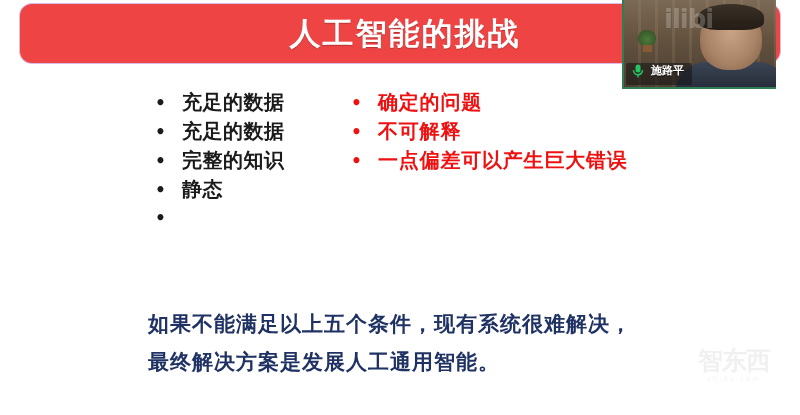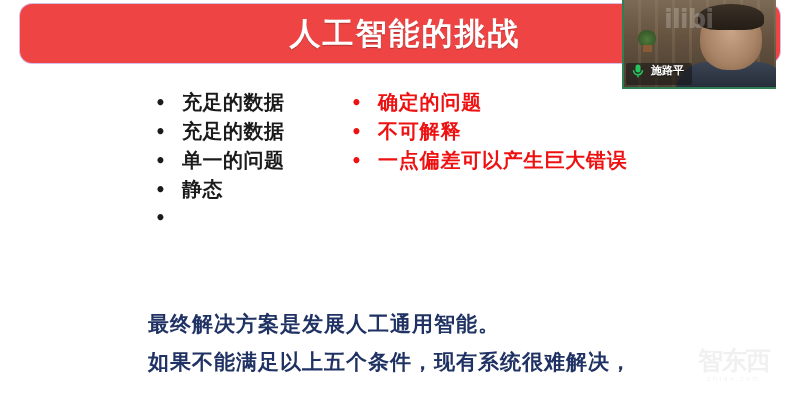--- a/index.html
+++ b/index.html
@@ -241,21 +241,21 @@
     <div class="bullet-row">
       <span class="bullet-dot">•</span>
       <span class="bullet-label">充足的数据</span>
     </div>
     <div class="bullet-row">
       <span class="bullet-dot">•</span>
       <span class="bullet-label">充足的数据</span>
     </div>
     <div class="bullet-row">
       <span class="bullet-dot">•</span>
-      <span class="bullet-label">单一的问题</span>
+      <span class="bullet-label">完整的知识</span>
     </div>
     <div class="bullet-row">
       <span class="bullet-dot">•</span>
       <span class="bullet-label">静态</span>
     </div>
     <div class="bullet-row">
       <span class="bullet-dot">•</span>
     </div>
   </div>
 
@@ -268,22 +268,22 @@
       <span class="bullet-dot">•</span>
       <span class="bullet-label">不可解释</span>
     </div>
     <div class="bullet-row">
       <span class="bullet-dot">•</span>
       <span class="bullet-label">一点偏差可以产生巨大错误</span>
     </div>
   </div>
 
   <div class="conclusion">
+    <div class="conclusion-line">如果不能满足以上五个条件，现有系统很难解决，</div>
     <div class="conclusion-line">最终解决方案是发展人工通用智能。</div>
-    <div class="conclusion-line">如果不能满足以上五个条件，现有系统很难解决，</div>
   </div>
 
   <div class="video-tile">
     <div class="video-bg"></div>
     <div class="video-shelf-light"></div>
     <div class="video-plant"></div>
     <div class="video-plantpot"></div>
     <div class="video-person-body"></div>
     <div class="video-person-head"></div>
     <div class="video-person-hair"></div>

